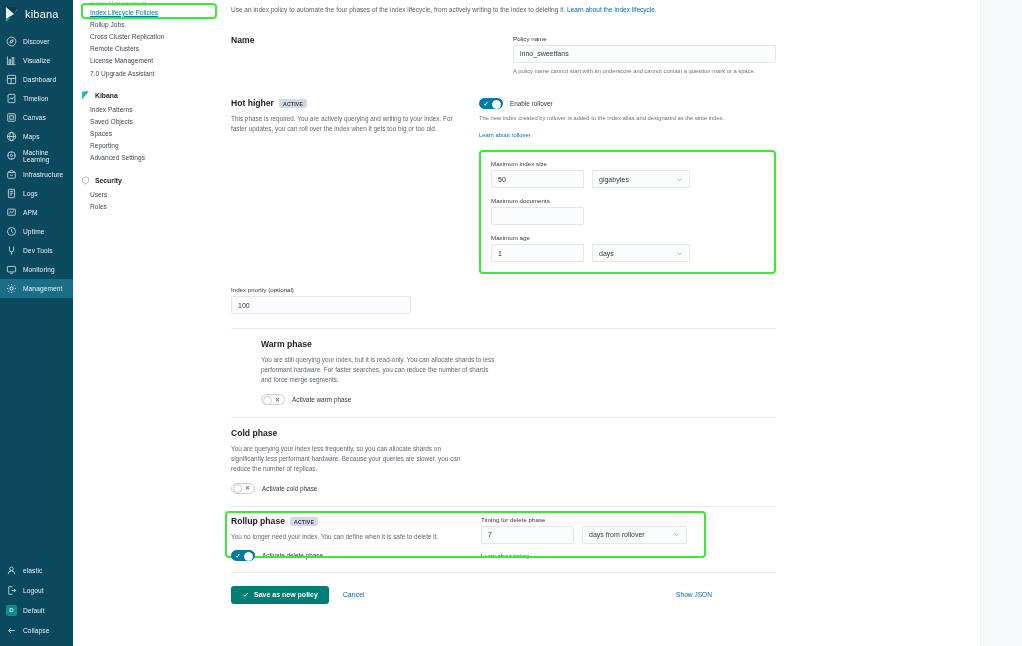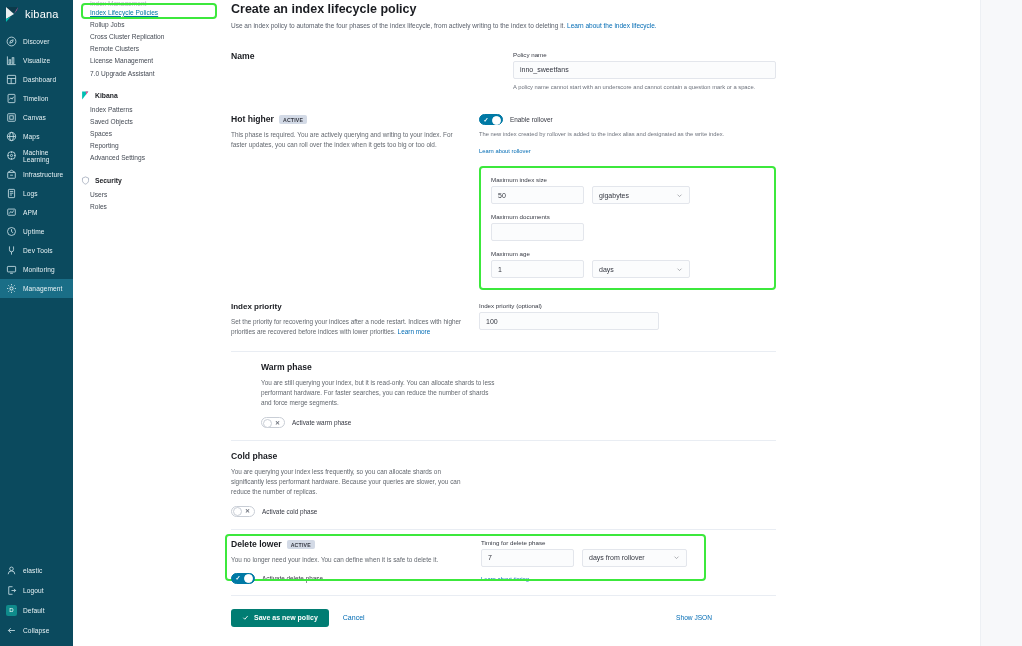--- a/index.html
+++ b/index.html
@@ -397,21 +397,20 @@
       <div class="sub-link">Users</div>
       <div class="sub-link">Roles</div>
     </div>
 
     <div class="hl-box" style="left:8px; top:3px; width:136px; height:16px;"></div>
   </div>
 
   <div class="main">
     <div class="main-inner">
 
-      <div class="page-title">Create an index lifecycle policy</div>
       <div class="page-sub">
         <span>Use an index policy to automate the four phases of the index lifecycle, from actively writing to the index to deleting it.</span>
         <a class="link" href="#">Learn about the index lifecycle.</a>
       </div>
 
       <div class="section" style="margin-top:20px;gap:34px;">
         <div class="sec-left">
           <div class="sec-title">Name</div>
         </div>
         <div class="sec-right">
@@ -477,27 +476,20 @@
                         <path d="M3.5 6 L8 10.5 L12.5 6"></path>
                       </svg></span>
                 </div>
               </div>
             </div>
           </div>
         </div>
       </div>
 
       <div class="section" style="margin-top:12px;">
-        <div class="sec-left">
-          <div class="sec-title sm">Index priority</div>
-          <div class="sec-desc">
-            <span>Set the priority for recovering your indices after a node restart. Indices with higher priorities are recovered before indices with lower priorities.</span>
-            <a class="link" href="#">Learn more</a>
-          </div>
-        </div>
         <div class="sec-right">
           <div class="field-label">Index priority (optional)</div>
           <div class="input" style="width:180px;">100</div>
         </div>
       </div>
 
       <div class="divider"></div>
 
       <div class="section" style="margin-top:10px;margin-left:30px;">
         <div class="sec-left" style="width:250px; flex:0 0 250px;">
@@ -530,21 +522,21 @@
         </div>
         <div class="sec-right"></div>
       </div>
 
       <div class="divider" style="margin-top:12px;"></div>
 
       <div class="section" style="margin-top:9px; position:relative;">
         <div class="hl-box" style="left:-6px; top:-5px; width:481px; height:47px;"></div>
         <div class="sec-left" style="width:250px; flex:0 0 250px;">
           <div class="sec-title">
-            <span>Delete lower</span><span class="badge">ACTIVE</span>
+            <span>Rollup phase</span><span class="badge">ACTIVE</span>
           </div>
           <div class="sec-desc">You no longer need your index. You can define when it is safe to delete it.</div>
           <div class="toggle-row" style="margin-top:8px;">
             <span class="switch on">
               <span class="mark">✓</span>
               <span class="knob"></span>
             </span>
             <span class="toggle-label">Activate delete phase</span>
           </div>
         </div>

